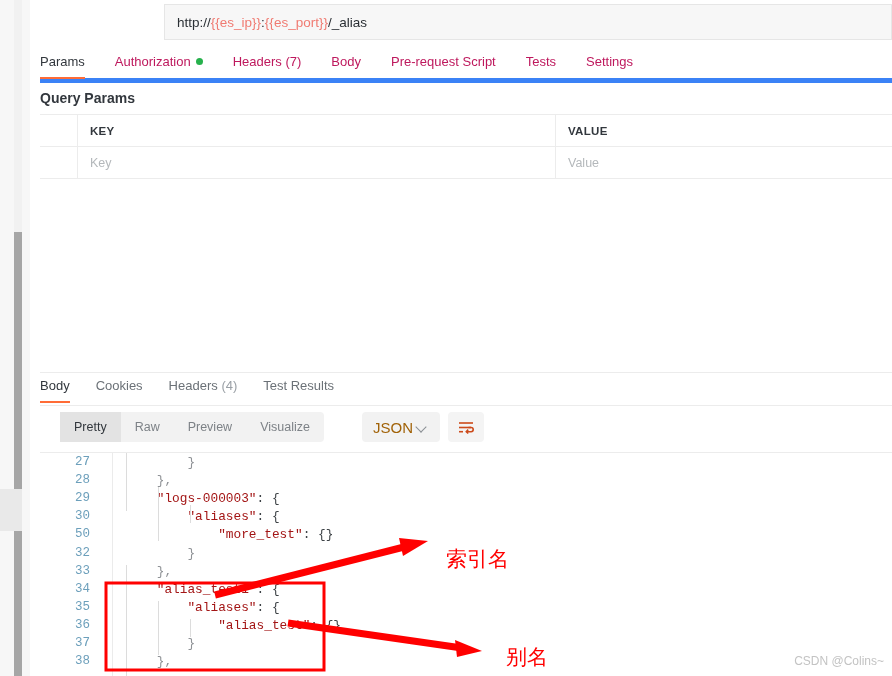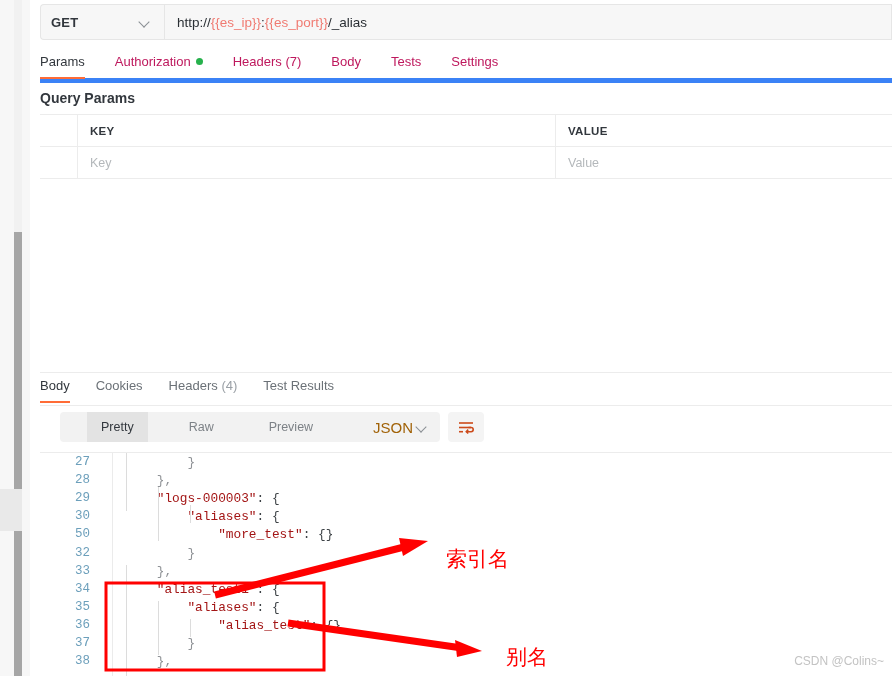--- a/index.html
+++ b/index.html
@@ -139,21 +139,21 @@
   .rstab .cnt { color: #9aa0a6; }
 
   
   .view-bar { position: absolute; left: 10px; top: 412px; height: 34px; }
   .seg {
     position: absolute; left: 20px; top: 0; height: 30px;
     background: #f2f2f2; border-radius: 4px; display: flex; align-items: stretch;
   }
   .seg-item {
     display: flex; align-items: center; padding: 0 14px;
-    font-size: 12.5px; color: #7d8287; border-radius: 0; margin-left: 27px;
+    font-size: 12.5px; color: #7d8287; border-radius: 0;
   }
   .seg-item.active { background: #e3e3e3; color: #32373d; }
   .fmt-box {
     position: absolute; left: 322px; top: 0; height: 30px; width: 78px;
     background: #f2f2f2; border-radius: 4px;
     display: flex; align-items: center; justify-content: space-between;
     padding: 0 9px 0 11px;
   }
   .fmt-label { font-size: 15px; color: #a16207; }
   .wrap-btn {
@@ -211,42 +211,41 @@
 
   <div class="left-rail">
     <div class="left-rail-col"></div>
     <div class="rail-scroll-thumb"></div>
     <div class="rail-chip"></div>
   </div>
 
   <div class="main">
 
     <div class="req-bar">
-      <div class="method-box">
-        <span class="method-label">GET</span>
-        <span class="chev"></span>
-      </div>
       <div class="url-box">
         <span class="url-text"><span>http://</span><span class="var">{{es_ip}}</span><span>:</span><span class="var">{{es_port}}</span><span>/_alias</span></span>
       </div>
     </div>
 
     <div class="req-tabs" id="req-tabs">
         <div class="rtab active">
           <span>Params</span>
         </div>
         <div class="rtab">
           <span>Authorization</span>
           <span class="auth-dot"></span>
         </div>
         <div class="rtab">
           <span>Headers (7)</span>
         </div>
         <div class="rtab">
           <span>Body</span>
+        </div>
+        <div class="rtab">
+          <span>Pre-request Script</span>
         </div>
         <div class="rtab">
           <span>Tests</span>
         </div>
         <div class="rtab">
           <span>Settings</span>
         </div>
       </div>
 
     <div class="query-params-title">Query Params</div>

